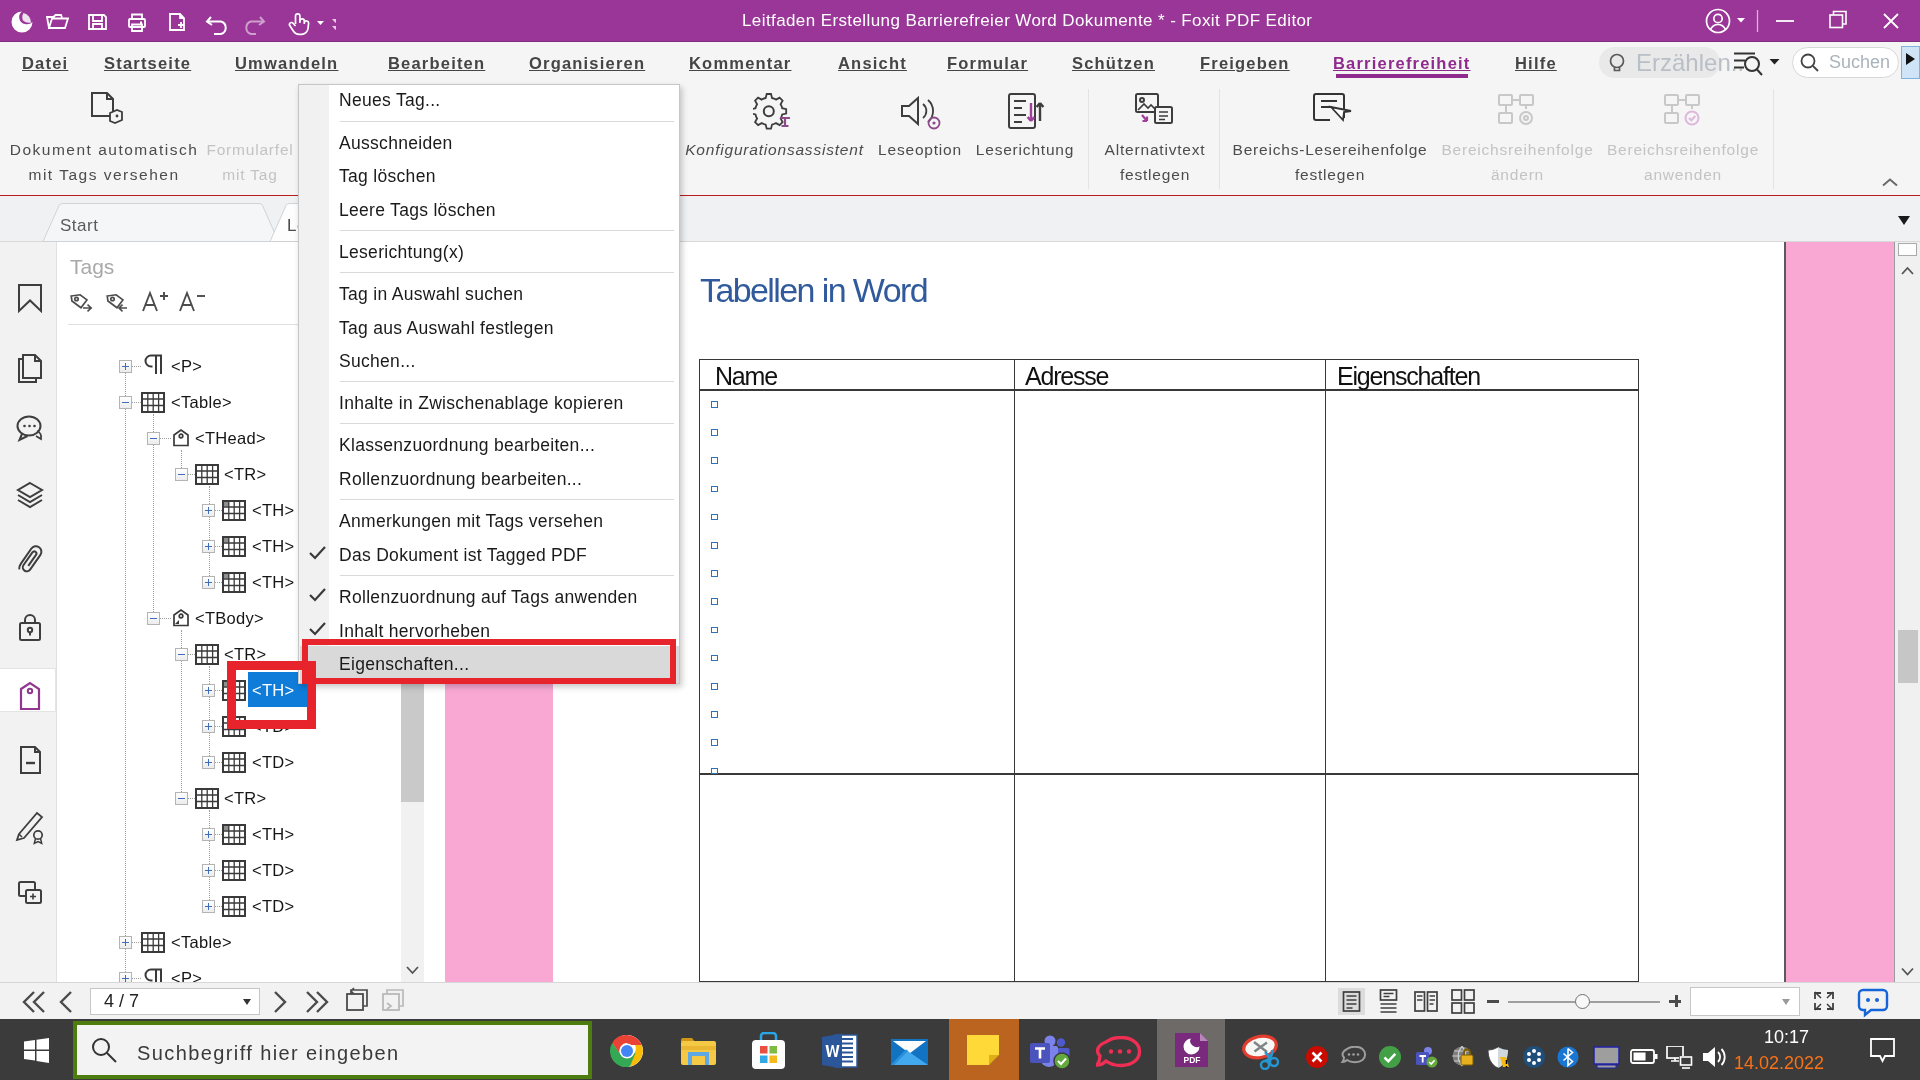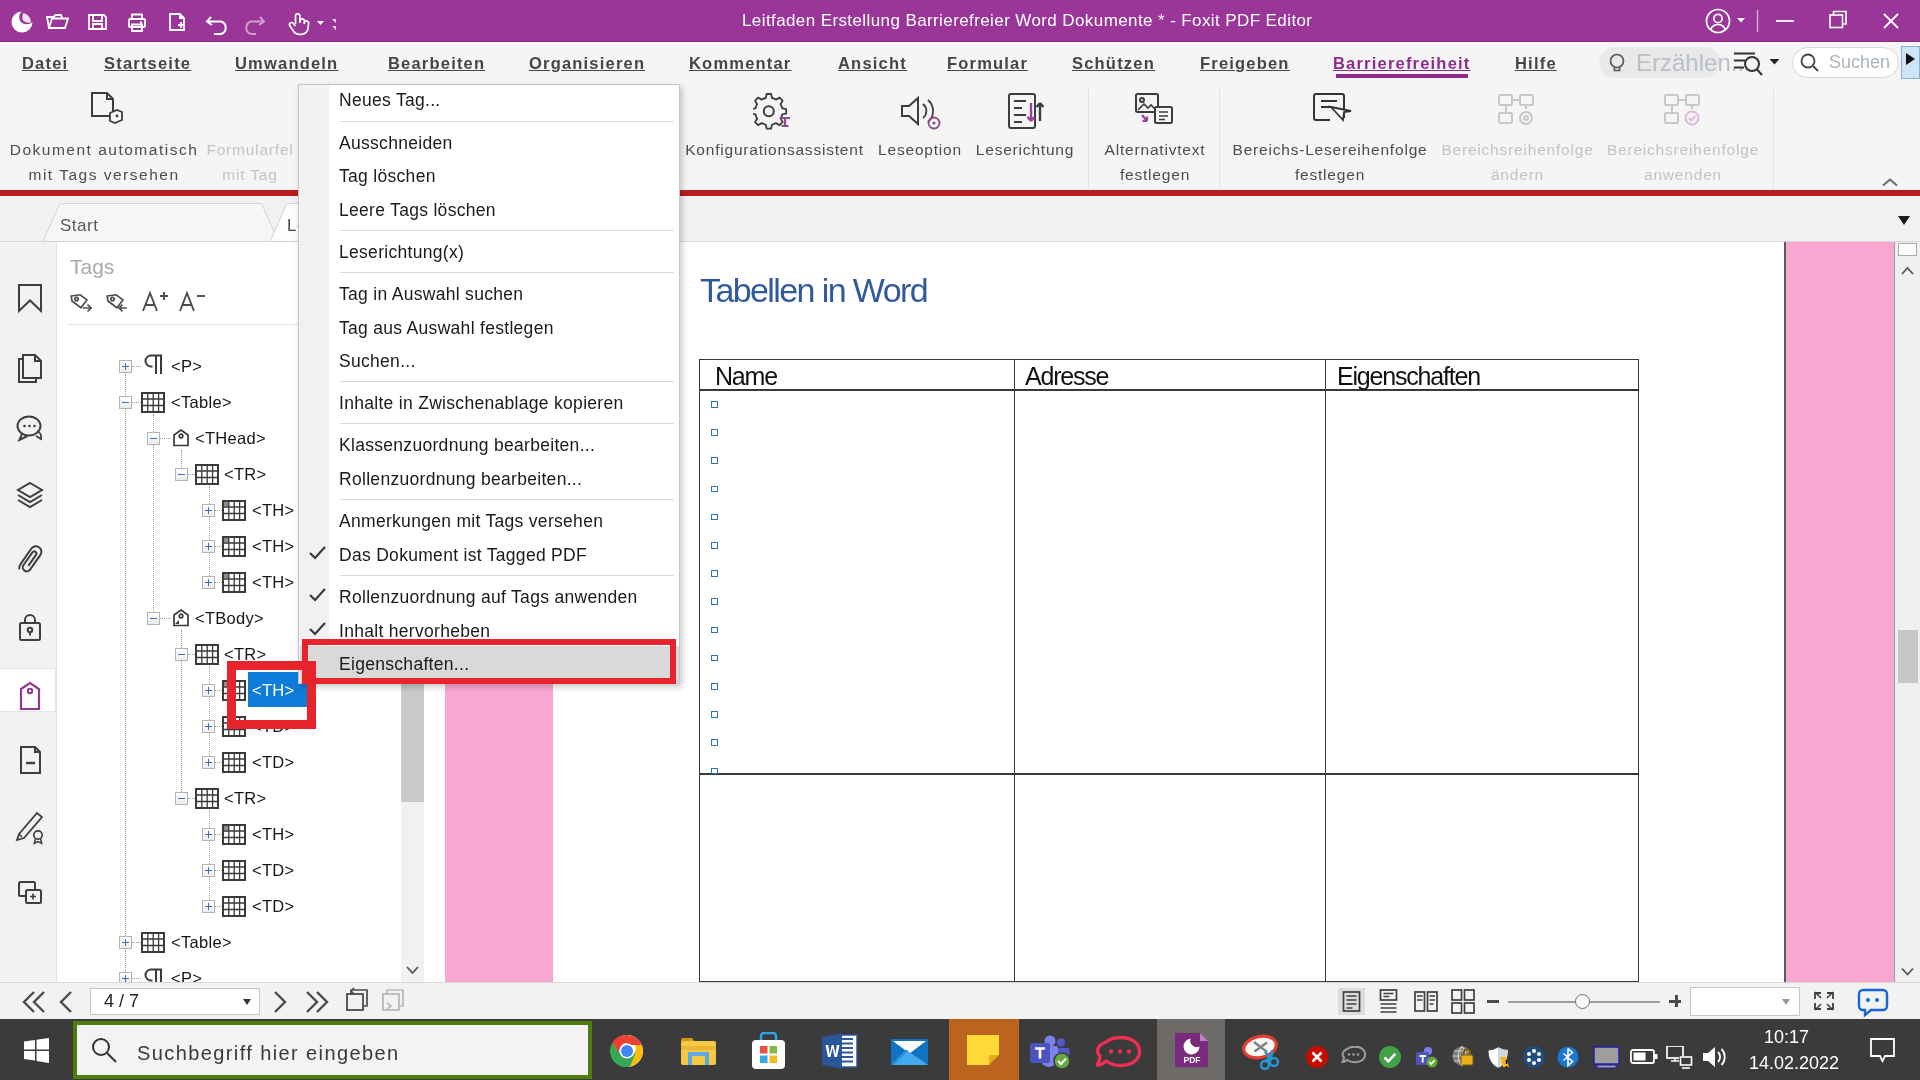--- a/index.html
+++ b/index.html
@@ -9,21 +9,21 @@
 
 
 #titlebar { left:0; top:0; width:1920px; height:42px; background:#993697; border-bottom:1px solid #822e80; }
 #titlebar .ttl { left:742px; top:0; width:600px; height:42px; line-height:42px; color:#fff; font-size:17px; letter-spacing:0.4px; white-space:nowrap; }
 
 #menubar { left:0; top:42px; width:1920px; height:43px; background:#f6f5f6; }
 .mi { top:0; height:43px; line-height:43px; font-size:16.5px; font-weight:bold; color:#454545; letter-spacing:1.2px;text-decoration:underline; }
 .mi.sel { color:#8f2b8d; }
 #accentline { left:1336px; top:74px; width:132px; height:4px; background:#8f2b8d; }
 
-#ribbon { left:0; top:85px; width:1920px; height:111px; background:#f6f5f6; border-bottom:6px solid #b91c1c; }
+#ribbon { left:0; top:85px; width:1920px; height:111px; background:#f6f5f6; border-bottom:1px solid #b91c1c; }
 .rlbl { font-size:15.5px; color:#4c4c4c; text-align:center; line-height:25px; white-space:nowrap; letter-spacing:0.8px; }
 .rlbl.dis { color:#c3c3c3; }
 .rsep { top:4px; width:1px; height:100px; background:#e3e3e3; }
 
 #tabbar { left:0; top:196px; width:1920px; height:46px; background:#f0f1f2; border-bottom:1px solid #d8d8d8; }
 .tab { top:8px; height:38px; font-size:17px; color:#5a5a5a; letter-spacing:0.5px; }
 
 #sidebar { left:0; top:242px; width:57px; height:740px; background:#f2f2f2; border-right:1px solid #e0e0e0; }
 #tagspanel { left:57px; top:242px; width:388px; height:740px; background:#fff; }
 #docview { left:445px; top:242px; width:1449px; height:900px; background:#f9a8d4; }
@@ -135,21 +135,21 @@
     <div class="abs" style="left:1829px;top:0;height:43px;line-height:41px;font-size:18px;color:#aab3bb;">Suchen</div>
 
     <div class="abs" style="left:1901px;top:4px;width:19px;height:33px;background:#cfe5f7;border:1px solid #7fb2dd;"></div>
     <div class="abs" style="left:1906px;top:11px;width:0;height:0;border-left:9px solid #111;border-top:6.5px solid transparent;border-bottom:6.5px solid transparent;"></div>
   </div>
   <div id="accentline" class="abs"></div>
 
   <div id="ribbon" class="abs">
     <div class="rlbl abs" style="left:9px;top:52px;width:190px;letter-spacing:1.5px;">Dokument automatisch<br>mit Tags versehen</div>
     <div class="rlbl dis abs" style="left:200px;top:52px;width:100px;">Formularfel<br>mit Tag</div>
-    <div class="rlbl abs" style="left:683px;top:52px;width:183px;">Konfigurationsassistent</div>
+    <div class="rlbl abs" style="left:683px;top:52px;width:183px;font-style:italic;">Konfigurationsassistent</div>
     <div class="rlbl abs" style="left:874px;top:52px;width:92px;">Leseoption</div>
     <div class="rlbl abs" style="left:973px;top:52px;width:104px;">Leserichtung</div>
     <div class="rlbl abs" style="left:1100px;top:52px;width:110px;">Alternativtext<br>festlegen</div>
     <div class="rlbl abs" style="left:1230px;top:52px;width:200px;">Bereichs-Lesereihenfolge<br>festlegen</div>
     <div class="rlbl dis abs" style="left:1427px;top:52px;width:181px;">Bereichsreihenfolge<br>ändern</div>
     <div class="rlbl dis abs" style="left:1593px;top:52px;width:180px;">Bereichsreihenfolge<br>anwenden</div>
     <div class="rsep abs" style="left:1088px;"></div>
     <div class="rsep abs" style="left:1219px;"></div>
     <div class="rsep abs" style="left:1773px;"></div>
 
@@ -807,21 +807,21 @@
           <rect x="13.5" y="11" width="11" height="8" fill="none" stroke="#fff" stroke-width="1.6"></rect>
           <path d="M15 22 h8" stroke="#fff" stroke-width="1.6"></path>
         </g>
 
       <g transform="translate(397,0)">
           <path d="M0 7 h5 l7-6 v20 l-7-6 H0 Z" fill="#fff"></path>
           <path d="M15 6 a7 7 0 0 1 0 10 M18.5 3 a11.5 11.5 0 0 1 0 16" stroke="#fff" stroke-width="1.8" fill="none"></path>
         </g>
     </svg>
     <div class="abs" style="left:1744px;top:8px;width:85px;height:22px;font-size:18px;color:#fff;text-align:center;">10:17</div>
-    <div class="abs" style="left:1734px;top:34px;width:105px;height:22px;font-size:18px;color:#ffffff;text-align:right;">14.02.2022</div>
+    <div class="abs" style="left:1734px;top:34px;width:105px;height:22px;font-size:18px;color:#f97316;text-align:left;">14.02.2022</div>
     <svg class="abs" style="left:1869px;top:18px;" width="27" height="27" viewBox="0 0 27 27" fill="none" stroke="#fff" stroke-width="1.8">
       <path d="M2 2 H25 V19 H16 L13.5 24 L11 19 H2 Z"></path>
     </svg>
 
   </div>
 
   <div id="ctxmenu" class="abs">
     <div class="icol"></div>
     <div class="abs" style="left:1px;top:561px;width:379px;height:37px;background:#d9d9d9;"></div>
     <div class="cmi" style="top:-2px;">Neues Tag...</div>

